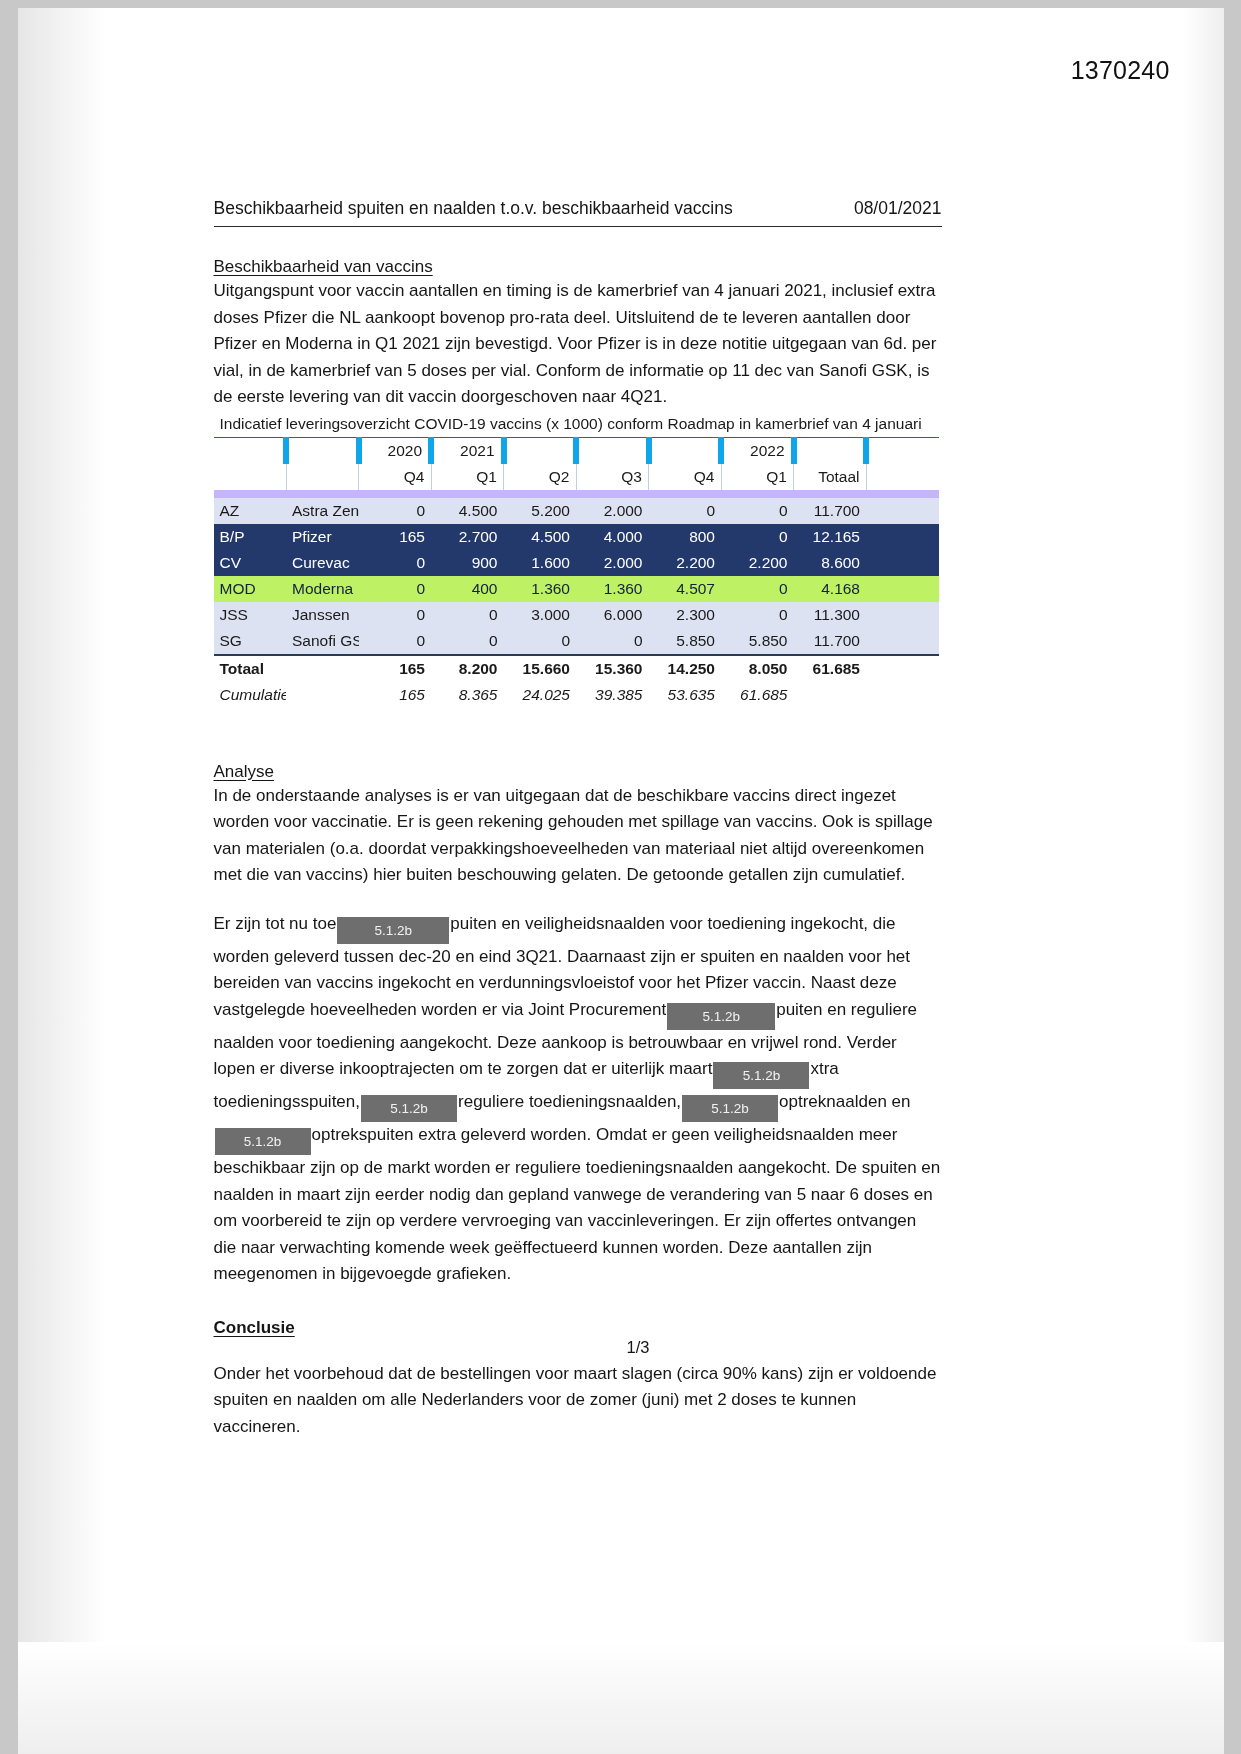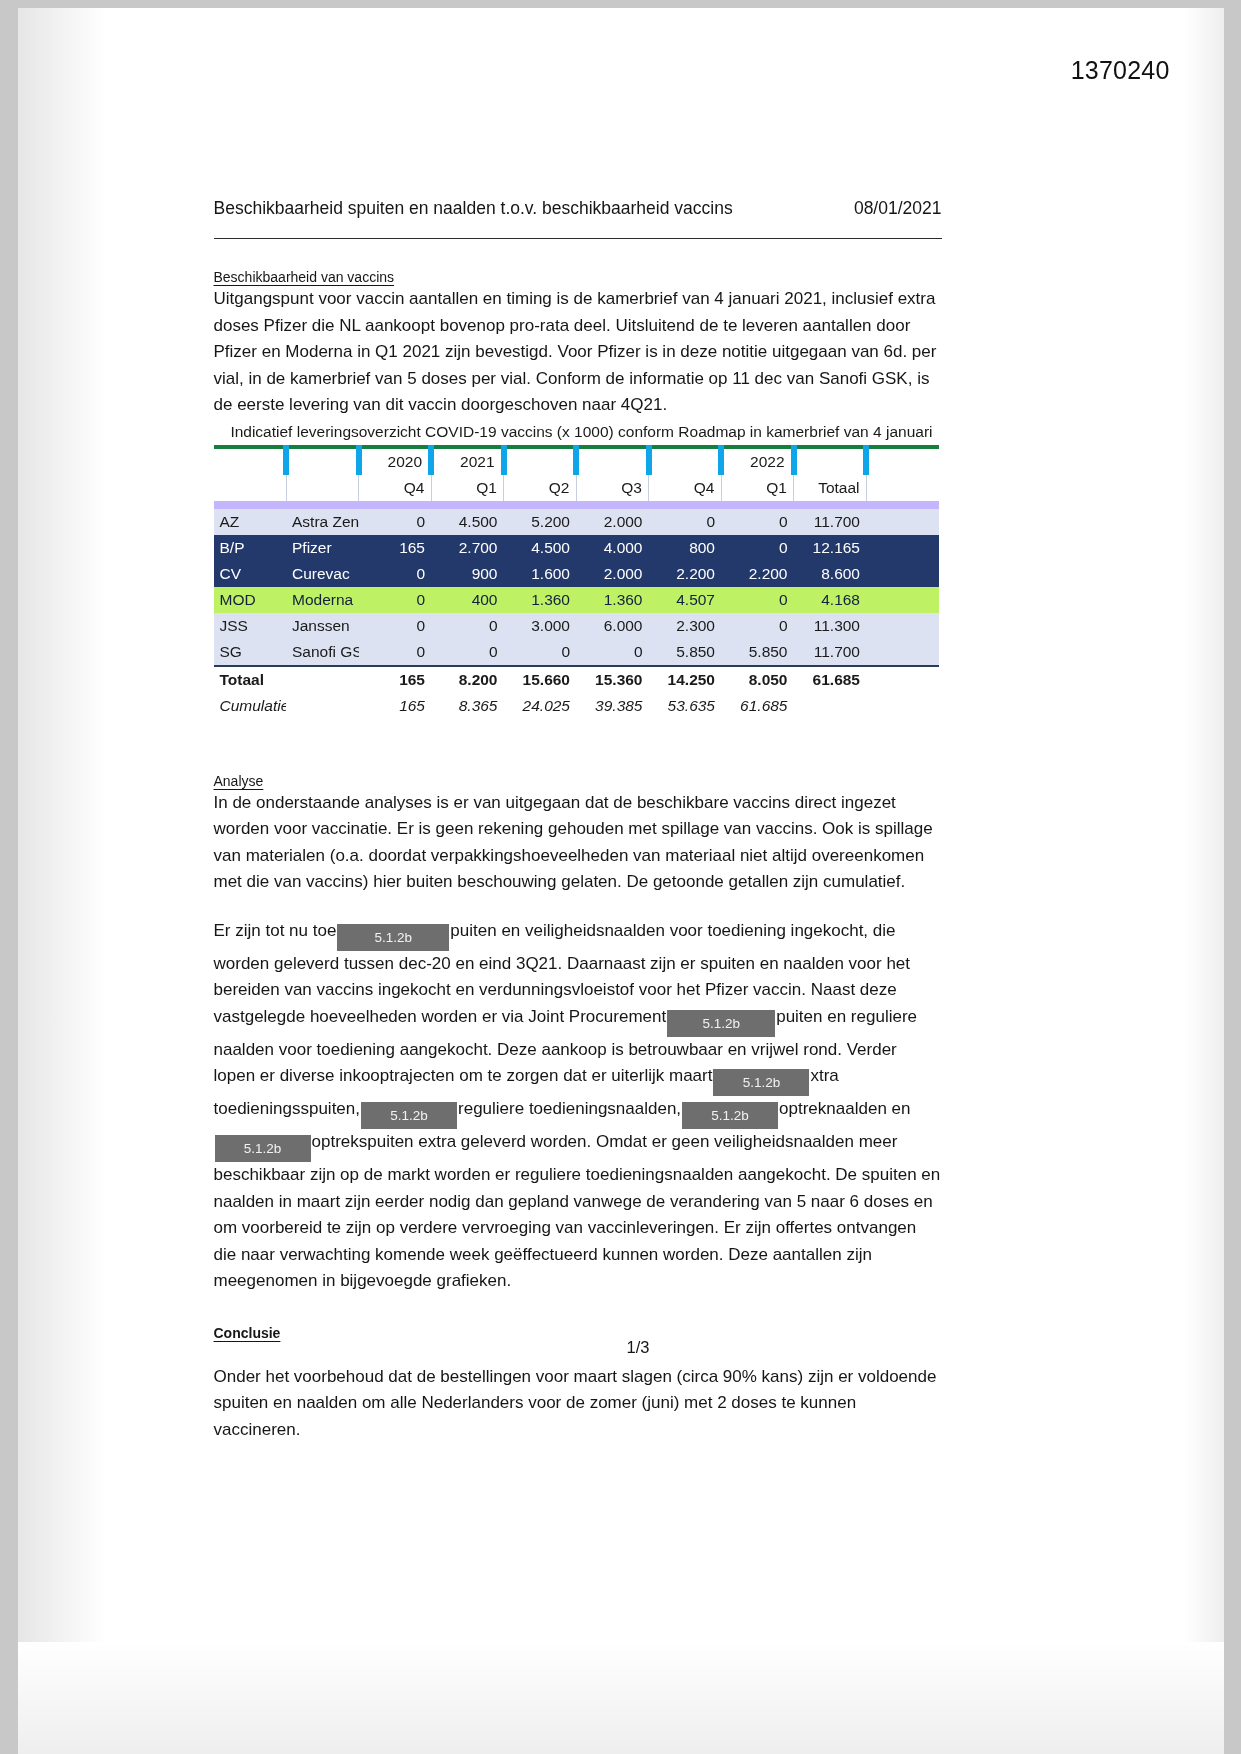--- a/index.html
+++ b/index.html
@@ -52,34 +52,34 @@
     left: 196px;
     top: 190px;
     width: 728px;
   }
 
   .title-row {
     display: flex;
     justify-content: space-between;
     align-items: baseline;
     border-bottom: 1px solid #2b2b2b;
-    padding-bottom: 19px;
+    padding-bottom: 7px;
     margin-bottom: 30px;
   }
   .title-text {
     font-size: 17.5px;
     color: #161616;
   }
   .title-date {
     font-size: 17.5px;
     color: #161616;
   }
 
   .sec-head {
-    font-size: 14px;
+    font-size: 17px;
     color: #161616;
     text-decoration: underline;
     text-underline-offset: 3px;
     margin-bottom: 1px;
   }
   .sec-head.bold {
     font-weight: bold;
   }
 
   p.body {
@@ -105,24 +105,23 @@
     white-space: nowrap;
     overflow: hidden;
   }
   .c-code  { width: 68px; }
   .c-name  { width: 104px; }
   .c-num   { width: 72px; text-align: right; }
   .c-tot   { width: 76px; text-align: right; }
   .c-pad   { width: 62px; }
 
   .cap-row td {
-    border-bottom: 4px solid #15803d;
+    border-bottom: 1px solid #15803d;
     font-size: 15.5px;
     padding-left: 7px;
-    text-align: right;
   }
   .hdr-row td {
     border-right: 6px solid #0ea5e9;
     text-align: right;
   }
   .hdr-row td.c-pad { border-right: none; }
   .hdr-row2 td {
     border-right: 1px solid #c5cfe0;
     border-bottom: 8px solid #c4b5fd;
     text-align: right;

